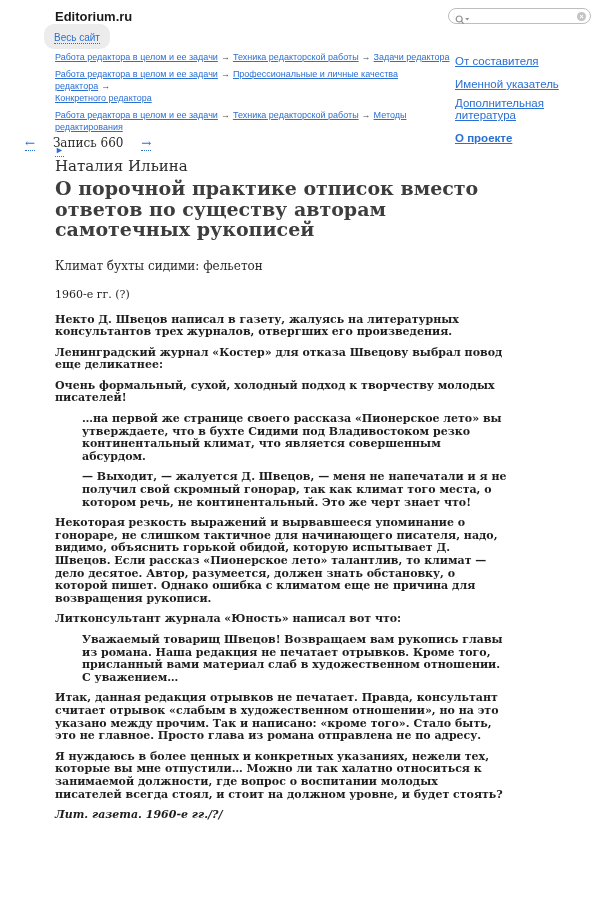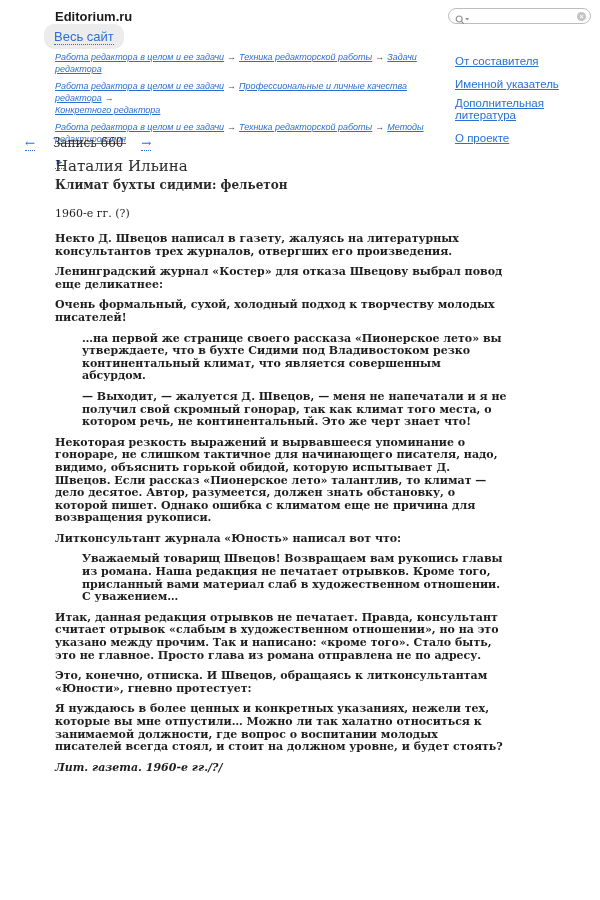--- a/index.html
+++ b/index.html
@@ -16,21 +16,21 @@
   .logo {
     position: absolute; left: 55px; top: 9px;
     font-size: 13px; font-weight: bold; color: #1b1b1b;
   }
   .scope-pill {
     position: absolute; left: 44px; top: 24px;
     background: #ececec; border-radius: 10px;
     padding: 3px 10px 4px;
   }
   .scope-pill a {
-    font-size: 13px; color: #2a6fd2;
+    font-size: 10px; color: #2a6fd2;
     text-decoration: none; border-bottom: 1px dotted #2a6fd2;
   }
   .searchbox {
     position: absolute; right: 9px; top: 8px;
     width: 143px; height: 16px;
     border: 1px solid #bdbdbd; border-radius: 9px;
     background: #fff;
   }
   .searchbox input {
     position: absolute; left: 22px; top: 1px; width: 100px; height: 12px;
@@ -43,37 +43,37 @@
     background: #c3c3c3; color: #fff;
     font-size: 7px; line-height: 9px; text-align: center;
     font-weight: bold;
   }
 
   
   .crumbs {
     position: absolute; left: 55px; top: 51px; width: 398px;
     font-size: 9px; line-height: 12px;
   }
-  .crumb-row { margin-bottom: 5px; font-style: italic; }
+  .crumb-row { margin-bottom: 5px; }
   .crumb-row a { color: #2a6fd2; text-decoration: underline; }
   .crumb-sep { color: #4a4a4a; padding: 0 3px; }
   .crumb-break { display: block; }
   .expand-toggle {
     display: inline-block; margin-top: 6px;
     color: #2a6fd2; font-size: 9px; text-decoration: none;
     border-bottom: 1px dotted #2a6fd2;
   }
 
   
   .sidebar { position: absolute; left: 455px; top: 51px; width: 140px; }
   .sidebar a {
     display: inline-block; margin-bottom: 7px;
     font-size: 11.5px; color: #2a6fd2; text-decoration: underline;
   }
-  .sidebar a.gap { margin-top: 0; }
+  .sidebar a.gap { margin-top: 0; font-weight: bold; }
 
   
   .record-nav {
     position: absolute; left: 25px; top: 136px;
     font-family: "DejaVu Serif", serif; font-size: 12px; color: #2b2b2b;
   }
   .record-nav .arrow {
     color: #2a6fd2; text-decoration: none;
     border-bottom: 1px dotted #2a6fd2; font-size: 12px;
   }
@@ -82,21 +82,21 @@
   
   .article {
     position: absolute; left: 55px; top: 157px; width: 452px;
     font-family: "DejaVu Serif", serif; color: #1e1e1e;
   }
   .author { font-size: 15px; line-height: 19px; color: #2a2a2a; margin-bottom: 2px; }
   .title  {
     font-size: 19px; line-height: 20.5px; font-weight: bold;
     color: #3d3d3d; margin-bottom: 19px;
   }
-  .subtitle { font-size: 12px; line-height: 14px; font-weight: bold; color: #2a2a2a; }
+  .subtitle { font-size: 12px; line-height: 14px; font-weight: normal; color: #2a2a2a; }
   .date { font-size: 11px; line-height: 13px; margin: 15px 0 13px; }
   .article p { font-size: 11px; line-height: 12.6px; margin: 0 0 8px; font-weight: bold; }
   .article p.quote { margin-left: 27px; }
   .article p.source { font-style: italic; margin-top: 5px; }
 </style>
 </head>
 <body>
 
 <div class="logo">Editorium.ru</div>
 
@@ -137,28 +137,28 @@
 </div>
 
 <div class="record-nav">
   <a class="arrow">←</a>
   <span class="label">Запись 660</span>
   <a class="arrow">→</a>
 </div>
 
 <div class="article">
   <div class="author">Наталия Ильина</div>
+  <div class="title">О порочной практике отписок вместо ответов по существу авторам самотечных рукописей</div>
   <div class="subtitle">Климат бухты сидими: фельетон</div>
   <div class="date">1960-е гг. (?)</div>
 
   <p>Некто Д. Швецов написал в газету, жалуясь на литературных консультантов трех журналов, отвергших его произведения.</p>
   <p>Ленинградский журнал «Костер» для отказа Швецову выбрал повод еще деликатнее:</p>
   <p>Очень формальный, сухой, холодный подход к творчеству молодых писателей!</p>
   <p class="quote">…на первой же странице своего рассказа «Пионерское лето» вы утверждаете, что в бухте Сидими под Владивостоком резко континентальный климат, что является совершенным абсурдом.</p>
   <p class="quote">— Выходит, — жалуется Д. Швецов, — меня не напечатали и я не получил свой скромный гонорар, так как климат того места, о котором речь, не континентальный. Это же черт знает что!</p>
   <p>Некоторая резкость выражений и вырвавшееся упоминание о гонораре, не слишком тактичное для начинающего писателя, надо, видимо, объяснить горькой обидой, которую испытывает Д. Швецов. Если рассказ «Пионерское лето» талантлив, то климат — дело десятое. Автор, разумеется, должен знать обстановку, о которой пишет. Однако ошибка с климатом еще не причина для возвращения рукописи.</p>
   <p>Литконсультант журнала «Юность» написал вот что:</p>
   <p class="quote">Уважаемый товарищ Швецов! Возвращаем вам рукопись главы из романа. Наша редакция не печатает отрывков. Кроме того, присланный вами материал слаб в художественном отношении. С уважением…</p>
   <p>Итак, данная редакция отрывков не печатает. Правда, консультант считает отрывок «слабым в художественном отношении», но на это указано между прочим. Так и написано: «кроме того». Стало быть, это не главное. Просто глава из романа отправлена не по адресу.</p>
-  <p>Это, конечно, отписка. И Швецов, обращаясь к литконсультантам «Юности», гневно протестует:</p>
   <p>Я нуждаюсь в более ценных и конкретных указаниях, нежели тех, которые вы мне отпустили… Можно ли так халатно относиться к занимаемой должности, где вопрос о воспитании молодых писателей всегда стоял, и стоит на должном уровне, и будет стоять?</p>
   <p class="source">Лит. газета. 1960-е гг./?/</p>
 </div>
 
 </body></html>

